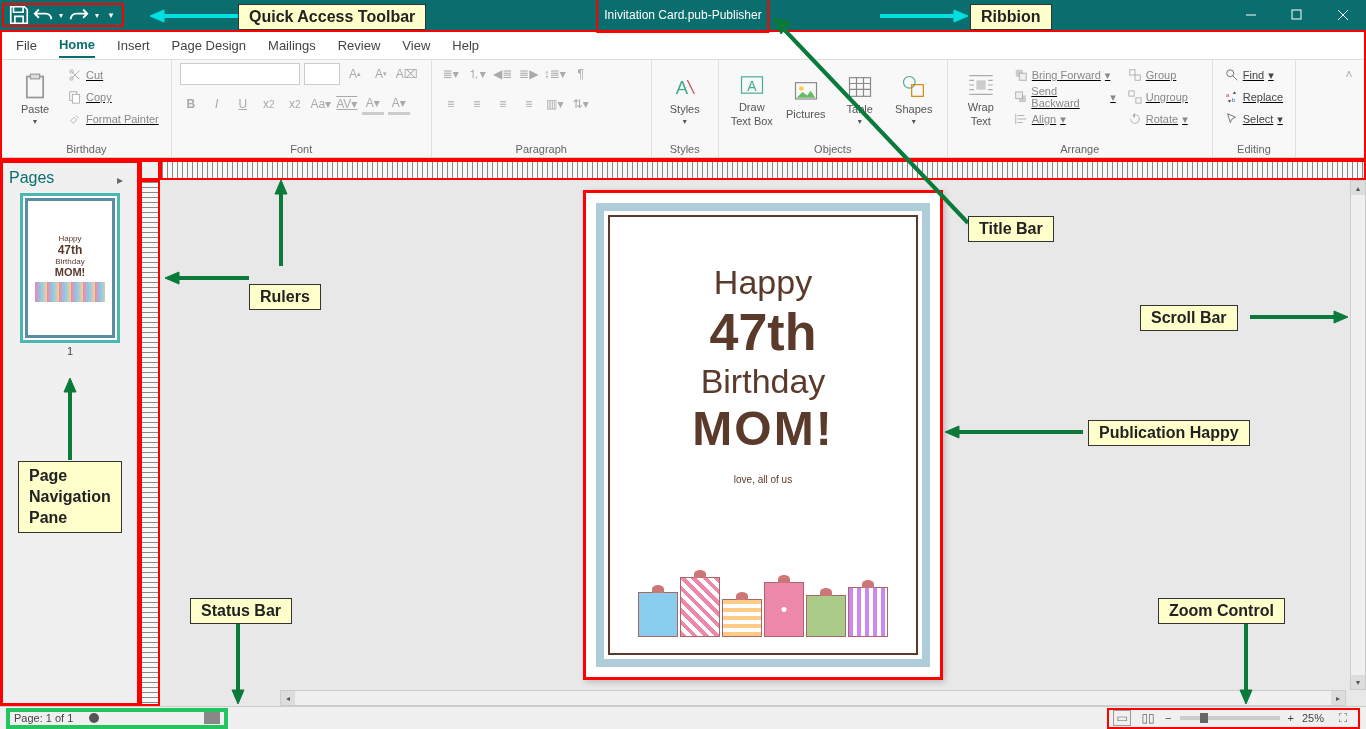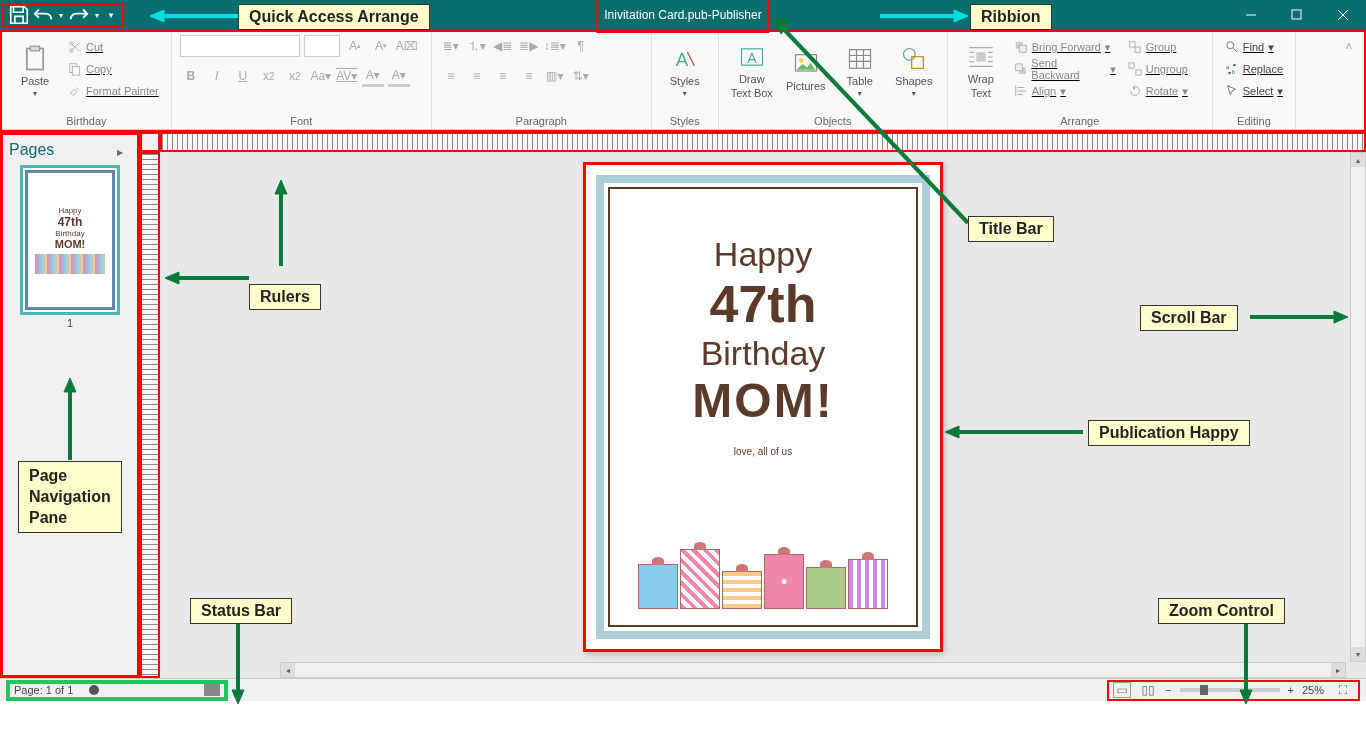--- a/index.html
+++ b/index.html
@@ -105,20 +105,30 @@
       </div>
     <div class="winbtn">
         <svg width="12" height="12">
           <path stroke="#fff" d="M1 1l10 10M11 1L1 11"></path>
         </svg>
       </div>
   </div>
 </div>
 
 <div class="ribbon-wrap">
+<div class="tabs">
+  <div class="tab">File</div>
+  <div class="tab active">Home</div>
+  <div class="tab">Insert</div>
+  <div class="tab">Page Design</div>
+  <div class="tab">Mailings</div>
+  <div class="tab">Review</div>
+  <div class="tab">View</div>
+  <div class="tab">Help</div>
+</div>
 <div class="ribbon">
   <div class="group">
     <div class="group-body">
       <div class="bigbtn">
         <svg viewBox="0 0 24 24">
               <rect x="5" y="3" width="14" height="18" fill="none" stroke="#999" stroke-width="1.5"></rect>
               <rect x="8" y="1" width="8" height="4" fill="#ddd" stroke="#999"></rect>
             </svg>
         <span>Paste</span>
         <span style="font-size:8px">▾</span>
@@ -388,21 +398,21 @@
     <span style="cursor:pointer">−</span>
     <div class="zoom-slider">
         <div class="zoom-thumb"></div>
       </div>
     <span style="cursor:pointer">+</span>
     <span>25%</span>
     <div class="iconbtn" style="color:#666">⛶</div>
   </div>
 </div>
 
-<div class="callout" style="left:238px;top:4px">Quick Access Arrange</div>
+<div class="callout" style="left:238px;top:4px">Quick Access Toolbar</div>
 <svg class="arrow" style="left:150px;top:8px" width="90" height="16">
     <line x1="88" y1="8" x2="12" y2="8" class="arrow-cyan" stroke-width="4"></line>
     <polygon points="0,8 14,2 14,14" class="arrow-cyan"></polygon>
   </svg>
 
 <div class="callout" style="left:970px;top:4px">Ribbion</div>
 <svg class="arrow" style="left:880px;top:8px" width="90" height="16">
     <line x1="0" y1="8" x2="76" y2="8" class="arrow-cyan" stroke-width="4"></line>
     <polygon points="88,8 74,2 74,14" class="arrow-cyan"></polygon>
   </svg>

